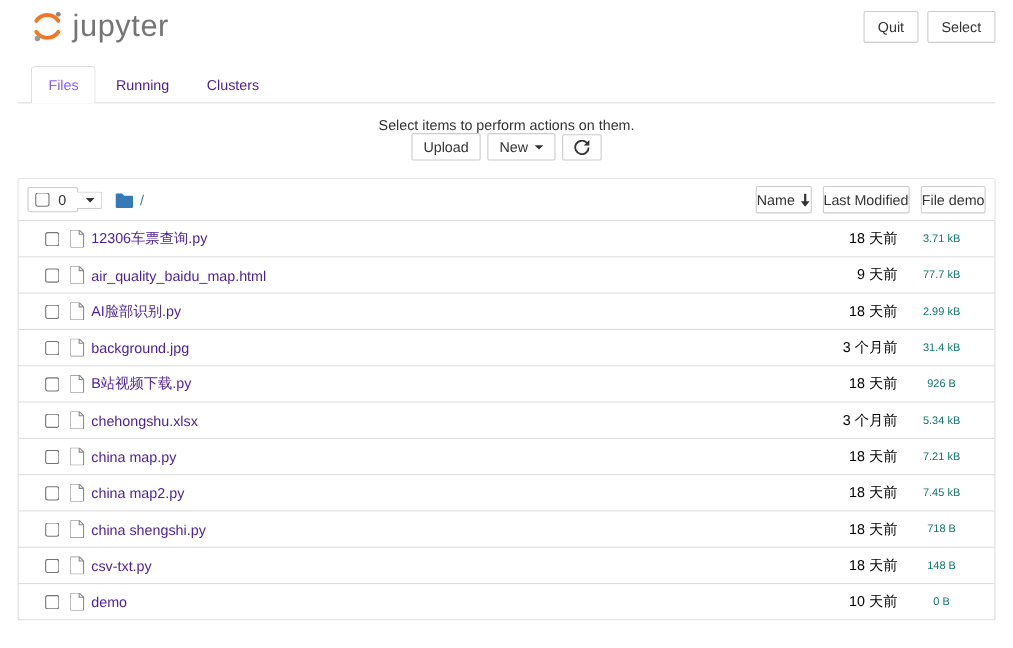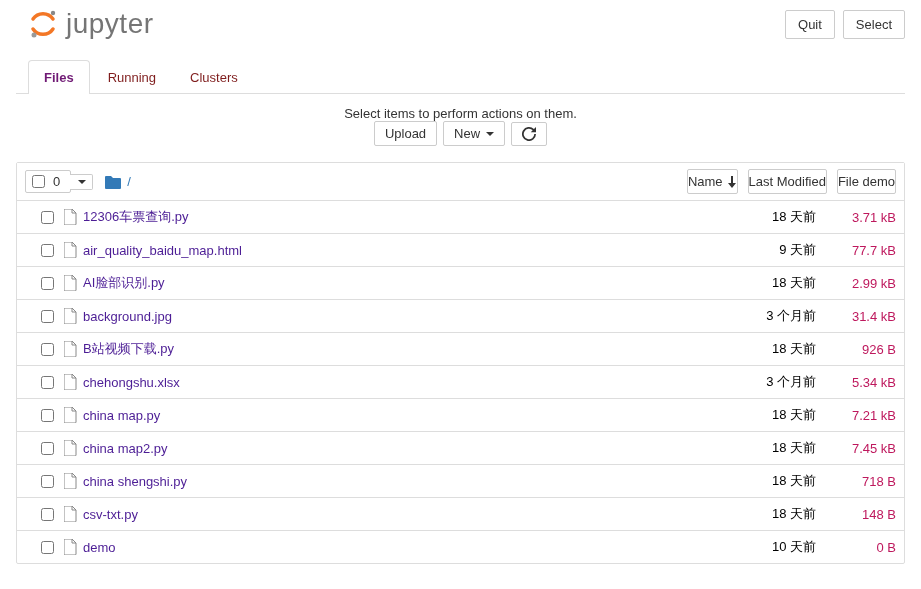--- a/index.html
+++ b/index.html
@@ -6,22 +6,22 @@
     body { font-family: "Helvetica Neue", Helvetica, Arial, sans-serif; font-size: 13px; color: #333; background: #fff; }
     .container { width: 921px; margin: 0; padding: 0 16px; }
     .header { display: flex; align-items: center; justify-content: space-between; padding: 8px 0 8px 0; }
     .logo-wrap { display: flex; align-items: center; gap: 4px; padding-left: 12px; }
     .logo-svg { display: block; }
     .logo-text { font-size: 28px; color: #757575; font-weight: 400; letter-spacing: 0.5px; margin-left: 4px; }
     .header-buttons { display: flex; gap: 8px; align-items: flex-end; }
     .btn { background: #fff; border: 1px solid #ccc; border-radius: 2px; padding: 6px 12px; font-size: 13px; color: #333; cursor: pointer; }
     .tabs { border-bottom: 1px solid #ddd; margin-top: 12px; }
     .tabs-inner { display: flex; gap: 2px; padding-left: 12px; }
-    .tab { padding: 9px 15px; color: #7f1d1d; cursor: pointer; border: 1px solid transparent; border-bottom: none; border-radius: 4px 4px 0 0; margin-bottom: -1px; }
-    .tab.active { color: #701a75; background: #fff; border-color: #ddd; border-bottom-color: #fff; font-weight: bold; }
+    .tab { padding: 9px 15px; color: #4c1d95; cursor: pointer; border: 1px solid transparent; border-bottom: none; border-radius: 4px 4px 0 0; margin-bottom: -1px; }
+    .tab.active { color: #8b5cf6; background: #fff; border-color: #ddd; border-bottom-color: #fff; }
     .toolbar { display: flex; align-items: center; justify-content: space-between; padding: 12px 0; flex-direction: column; }
     .help-text { font-size: 13px; }
     .toolbar-buttons { display: flex; gap: 6px; align-items: center; }
     .btn-sm { background: #fff; border: 1px solid #ccc; border-radius: 2px; padding: 4px 10px; font-size: 13px; color: #333; cursor: pointer; display: inline-flex; align-items: center; gap: 4px; }
     .caret { width: 0; height: 0; border-left: 4px solid transparent; border-right: 4px solid transparent; border-top: 4px solid #333; display: inline-block; margin-left: 2px; }
     .refresh-icon-svg { width: 14px; height: 14px; }
     .file-list { border: 1px solid #ddd; border-radius: 2px; margin-top: 4px; }
     .list-header { display: flex; align-items: center; padding: 6px 8px; border-bottom: 1px solid #ddd; background: #fff; }
     .select-all { display: flex; align-items: center; gap: 4px; border: 1px solid #ccc; border-radius: 2px; padding: 3px 6px; }
     .select-count { font-size: 13px; margin: 0 4px; }
@@ -31,21 +31,21 @@
     .header-right { margin-left: auto; display: flex; gap: 10px; }
     .col-btn { border: 1px solid #ccc; border-radius: 2px; padding: 4px 0; font-size: 13px; color: #333; background: #fff; cursor: pointer; display: inline-flex; align-items: center; gap: 4px; }
     .arrow-down-svg { width: 10px; height: 12px; }
     .file-row { display: flex; align-items: center; padding: 7px 8px; border-bottom: 1px solid #ddd; }
     .file-row:last-child { border-bottom: none; }
     .file-row input[type="checkbox"] { margin: 0 10px 0 16px; }
     .file-icon-svg { width: 13px; height: 16px; margin-right: 6px; flex-shrink: 0; }
     .file-name { color: #4c1d95; font-size: 13px; cursor: pointer; }
     .row-right { margin-left: auto; display: flex; align-items: center; }
     .modified { width: 110px; text-align: right; color: #000000; font-size: 13px; }
-    .size { width: 80px; text-align: right; color: #be185d; font-size: 13px; }
+    .size { width: 80px; text-align: center; color: #0f766e; font-size: 10px; }
     input[type="checkbox"] { width: 13px; height: 13px; cursor: pointer; }
   </style>
 </head>
 <body>
 
 <div class="container">
   <div class="header">
     <div class="logo-wrap">
       <svg class="logo-svg" width="30" height="30" viewBox="0 0 30 30">
         <circle cx="25" cy="4" r="2.2" fill="#888"></circle>

